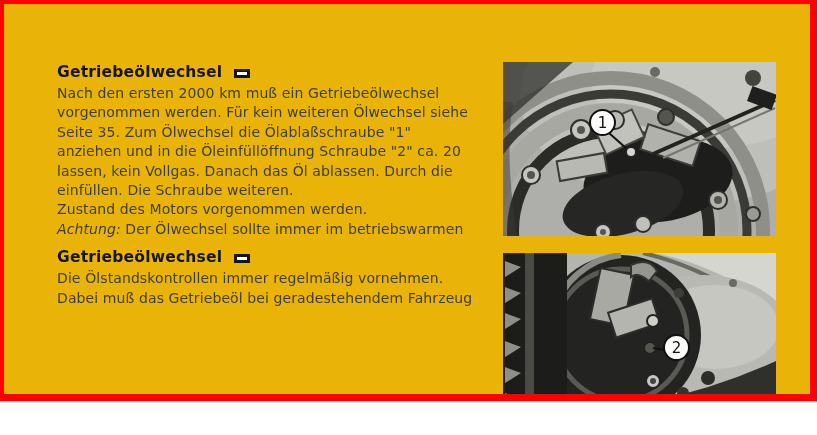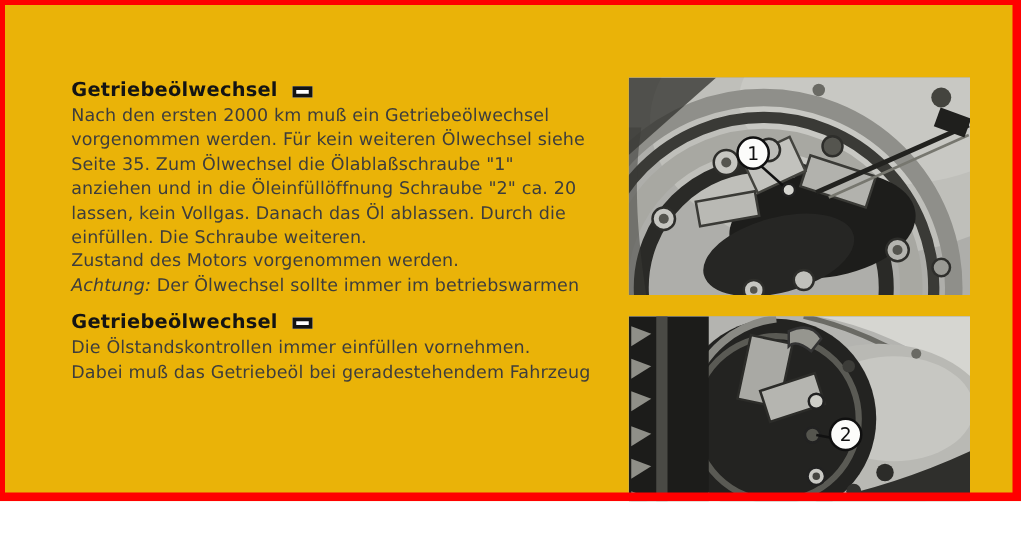--- a/index.html
+++ b/index.html
@@ -66,21 +66,21 @@
           <div class="tline"><span class="it">Achtung:</span><span> Der Ölwechsel sollte immer im betriebswarmen</span></div>
         </div>
     </section>
 
     <section class="sec sec2">
       <h2>
         <span>Getriebeölwechsel</span>
         <span class="marker"></span>
       </h2>
       <div class="body">
-          <div class="tline"><span>Die Ölstandskontrollen immer einfüllen vornehmen.</span></div>
+          <div class="tline"><span>Die Ölstandskontrollen immer regelmäßig vornehmen.</span></div>
           <div class="tline"><span>Dabei muß das Getriebeöl bei geradestehendem Fahrzeug</span></div>
         </div>
     </section>
 
   </div>
 
   <figure class="photo photo1">
     <svg viewBox="0 0 273 174" preserveAspectRatio="none">
       <rect width="273" height="174" fill="#aeaeaa"></rect>
       <ellipse cx="185" cy="35" rx="168" ry="108" fill="#bfbfba"></ellipse>

